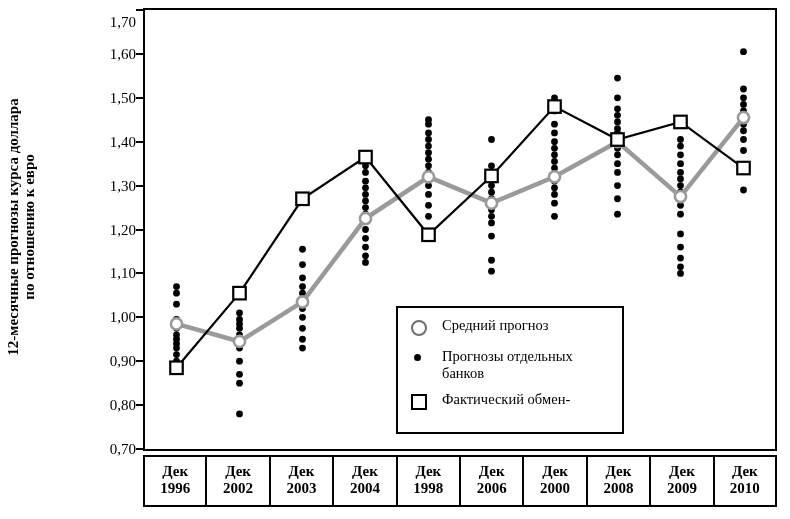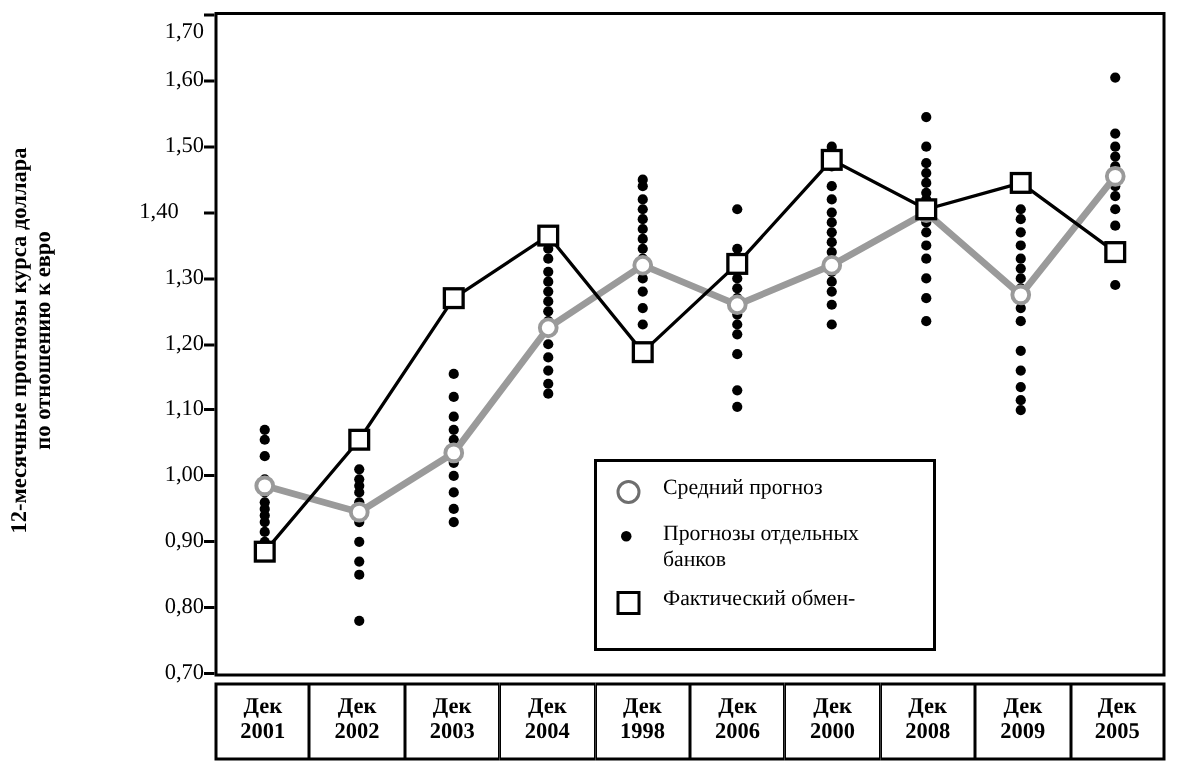--- a/index.html
+++ b/index.html
@@ -335,35 +335,35 @@
         <div class="ytick" style="top: 353.2px;">0,90</div>
         <div class="ytickmark" style="top: 353.2px;"></div>
         <div class="ytick" style="top: 309.3px;">1,00</div>
         <div class="ytickmark" style="top: 309.3px;"></div>
         <div class="ytick" style="top: 265.4px;">1,10</div>
         <div class="ytickmark" style="top: 265.4px;"></div>
         <div class="ytick" style="top: 221.5px;">1,20</div>
         <div class="ytickmark" style="top: 221.5px;"></div>
         <div class="ytick" style="top: 177.6px;">1,30</div>
         <div class="ytickmark" style="top: 177.6px;"></div>
-        <div class="ytick" style="top: 133.7px; text-align: center;">1,40</div>
+        <div class="ytick" style="top: 133.7px;">1,40</div>
         <div class="ytickmark" style="top: 133.7px;"></div>
         <div class="ytick" style="top: 89.8px;">1,50</div>
         <div class="ytickmark" style="top: 89.8px;"></div>
         <div class="ytick" style="top: 45.9px;">1,60</div>
         <div class="ytickmark" style="top: 45.9px;"></div>
         <div class="ytick" style="top: 14px; text-align: right;">1,70</div>
         <div class="ytickmark" style="top: 2px;"></div>
       </div>
   </div>
 
   <div id="xaxis">
       <div class="xcell" style="left: 0px; width: 63.4px;">
         <span>Дек</span>
-        <span>2001</span>
+        <span>1996</span>
       </div>
       <div class="xcell" style="left: 63.4px; width: 63.4px;">
         <span>Дек</span>
         <span>2002</span>
       </div>
       <div class="xcell" style="left: 126.8px; width: 63.4px;">
         <span>Дек</span>
         <span>2003</span>
       </div>
       <div class="xcell" style="left: 190.2px; width: 63.4px;">
@@ -385,21 +385,21 @@
       <div class="xcell" style="left: 443.8px; width: 63.4px;">
         <span>Дек</span>
         <span>2008</span>
       </div>
       <div class="xcell" style="left: 507.2px; width: 63.4px;">
         <span>Дек</span>
         <span>2009</span>
       </div>
       <div class="xcell" style="left: 570.6px; width: 63.4px;">
         <span>Дек</span>
-        <span>2005</span>
+        <span>2010</span>
       </div>
     </div>
 
   <div id="legend">
     <div class="legrow">
       <span class="legmark mk-circle"></span>
       <span class="txt">Средний прогноз</span>
     </div>
     <div class="legrow">
       <span class="legmark mk-dot"></span>

